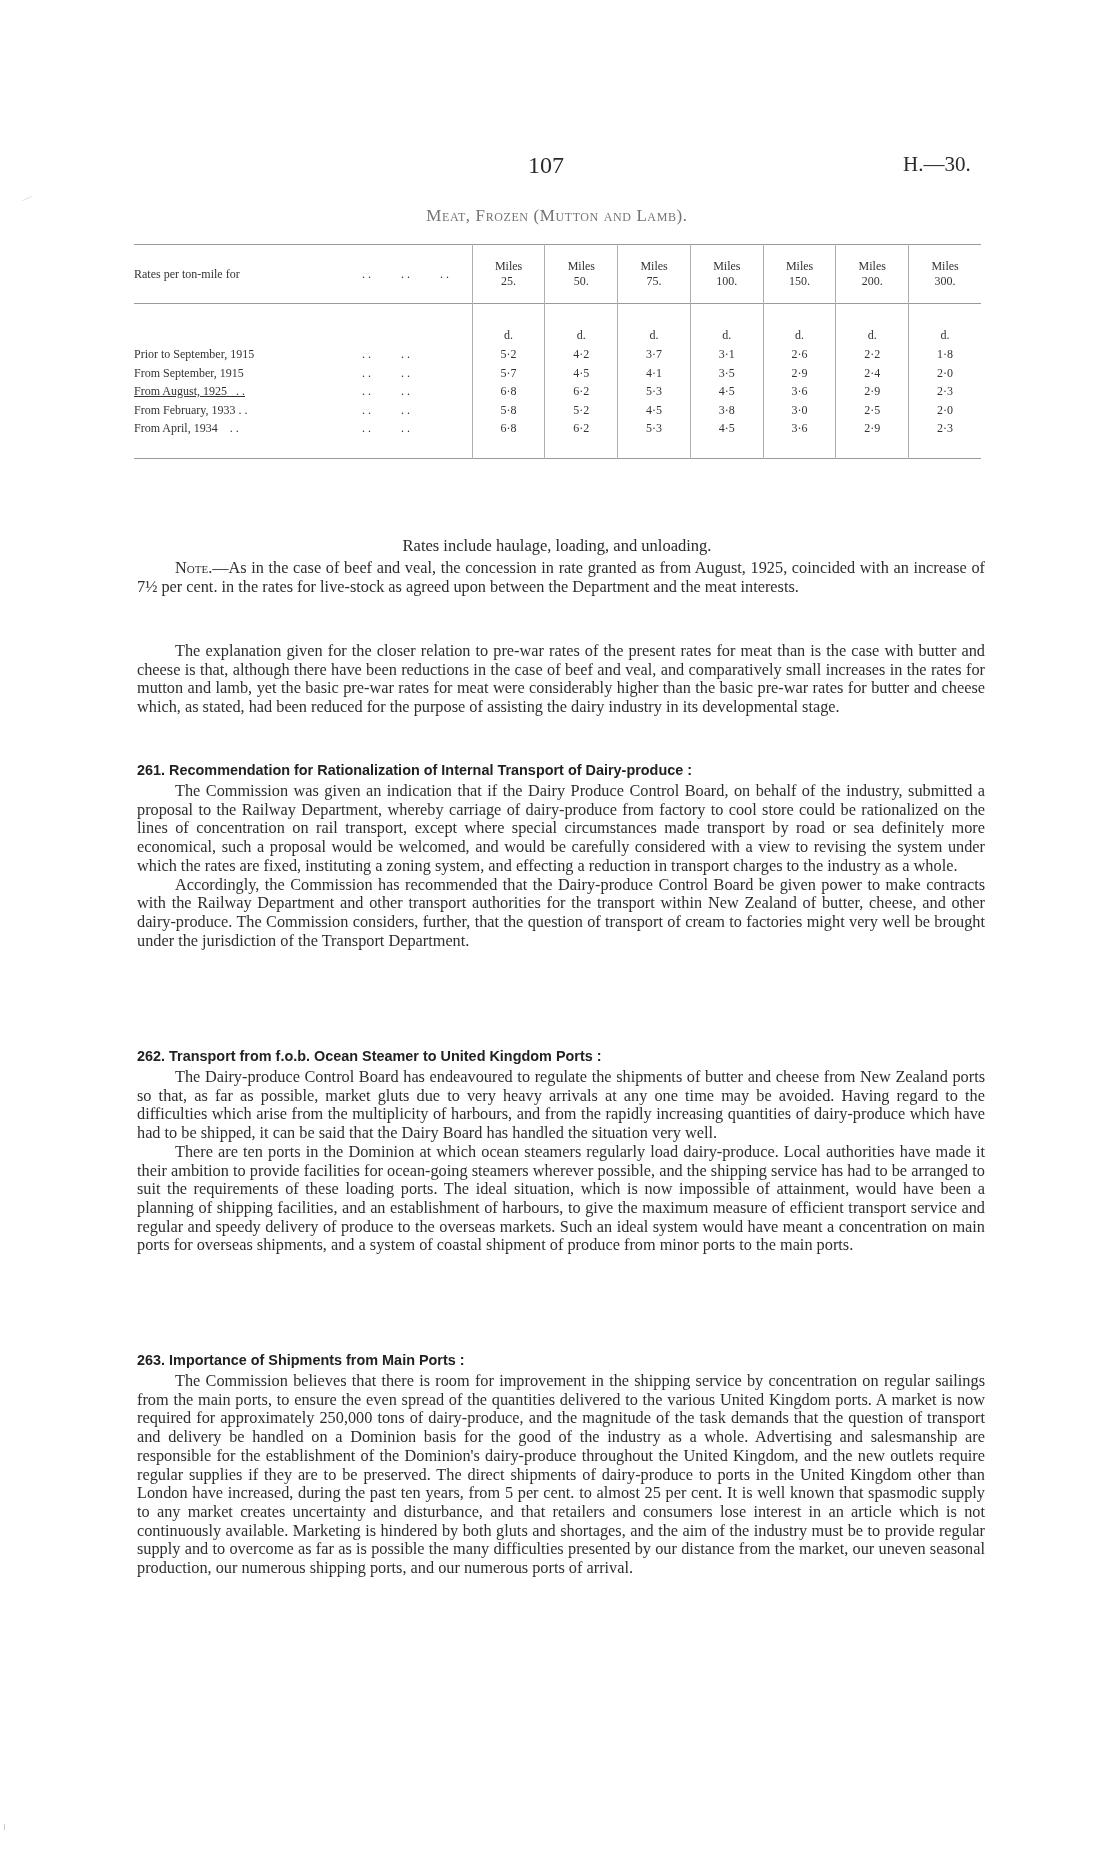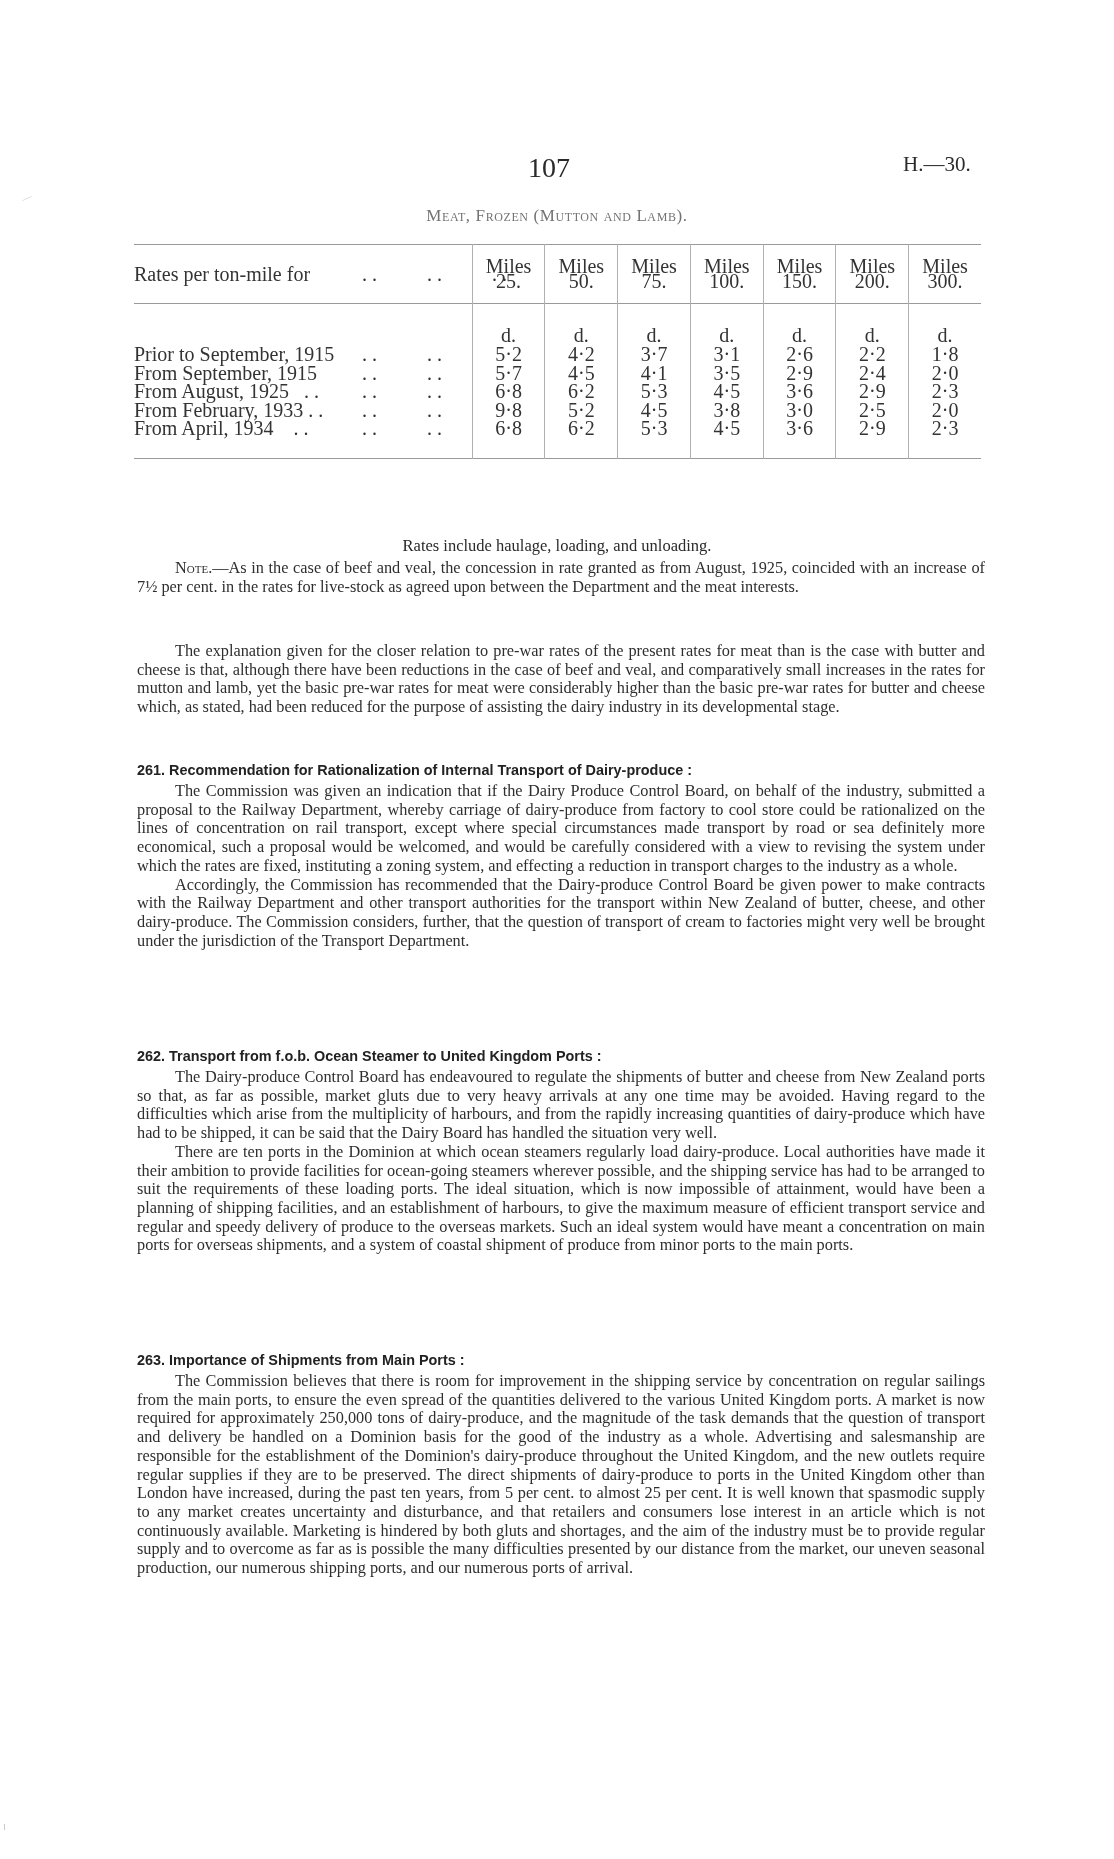--- a/index.html
+++ b/index.html
@@ -1,29 +1,29 @@
 <!DOCTYPE html>
 <html><head>
 <meta charset="utf-8">
 <style>
   html, body { margin: 0; padding: 0; background: #ffffff; }
   body {
     width: 1114px; height: 1859px; position: relative; overflow: hidden;
     font-family: "Liberation Serif", "DejaVu Serif", serif;
     color: #2a2a2a;
   }
-  .page-no { position: absolute; top: 152px; left: 528px; font-size: 28px; }
+  .page-no { position: absolute; top: 152px; left: 528px; font-size: 24px; }
   .doc-ref { position: absolute; top: 152px; left: 903px; font-size: 21px; }
   .table-title {
     position: absolute; top: 206px; left: 0; width: 1114px; text-align: center;
     font-size: 17px; font-variant: small-caps; letter-spacing: 0.6px; color: #737373;
   }
   .rates-table {
     position: absolute; top: 244px; left: 134px; width: 847px;
-    border-collapse: collapse; font-size: 20px; color: #333;
+    border-collapse: collapse; font-size: 12px; color: #333;
   }
   .rates-table th, .rates-table td { padding: 0; font-weight: normal; }
   .rates-table thead tr { height: 59px; }
   .rates-table thead { border-top: 1px solid #9a9a9a; border-bottom: 1px solid #9a9a9a; }
   .rates-table tbody { border-bottom: 1px solid #9a9a9a; }
   .rates-table th.rowhead { text-align: left; width: 339px; }
   .rates-table th.col, .rates-table td.num {
     text-align: center; border-left: 1px solid #b0b0b0; width: 72px; line-height: 15px;
   }
   .rates-table tr.unit-row td { padding-top: 22px; line-height: 19px; }
@@ -96,32 +96,32 @@
         <td style="position: relative; margin-top: 45px;"><span style="white-space: pre;">From September, 1915</span><span style="position: absolute; left: 228px; white-space: pre;">. .          . .</span></td>
         <td class="num">5·7</td>
         <td class="num">4·5</td>
         <td class="num">4·1</td>
         <td class="num">3·5</td>
         <td class="num">2·9</td>
         <td class="num">2·4</td>
         <td class="num">2·0</td>
       </tr>
       <tr class="data-row">
-        <td style="position: relative;"><span style="white-space: pre;">From August, 1925   . .</span><span style="position: absolute; left: 228px; white-space: pre;">. .          . .</span></td>
+        <td style="position: relative; text-decoration: underline;"><span style="white-space: pre;">From August, 1925   . .</span><span style="position: absolute; left: 228px; white-space: pre;">. .          . .</span></td>
         <td class="num">6·8</td>
         <td class="num">6·2</td>
         <td class="num">5·3</td>
         <td class="num">4·5</td>
         <td class="num">3·6</td>
         <td class="num">2·9</td>
         <td class="num">2·3</td>
       </tr>
       <tr class="data-row">
         <td style="position: relative;"><span style="white-space: pre;">From February, 1933 . .</span><span style="position: absolute; left: 228px; white-space: pre;">. .          . .</span></td>
-        <td class="num">9·8</td>
+        <td class="num">5·8</td>
         <td class="num">5·2</td>
         <td class="num">4·5</td>
         <td class="num">3·8</td>
         <td class="num">3·0</td>
         <td class="num">2·5</td>
         <td class="num">2·0</td>
       </tr>
       <tr class="data-row">
         <td style="position: relative;"><span style="white-space: pre;">From April, 1934    . .</span><span style="position: absolute; left: 228px; white-space: pre;">. .          . .</span></td>
         <td class="num">6·8</td>

